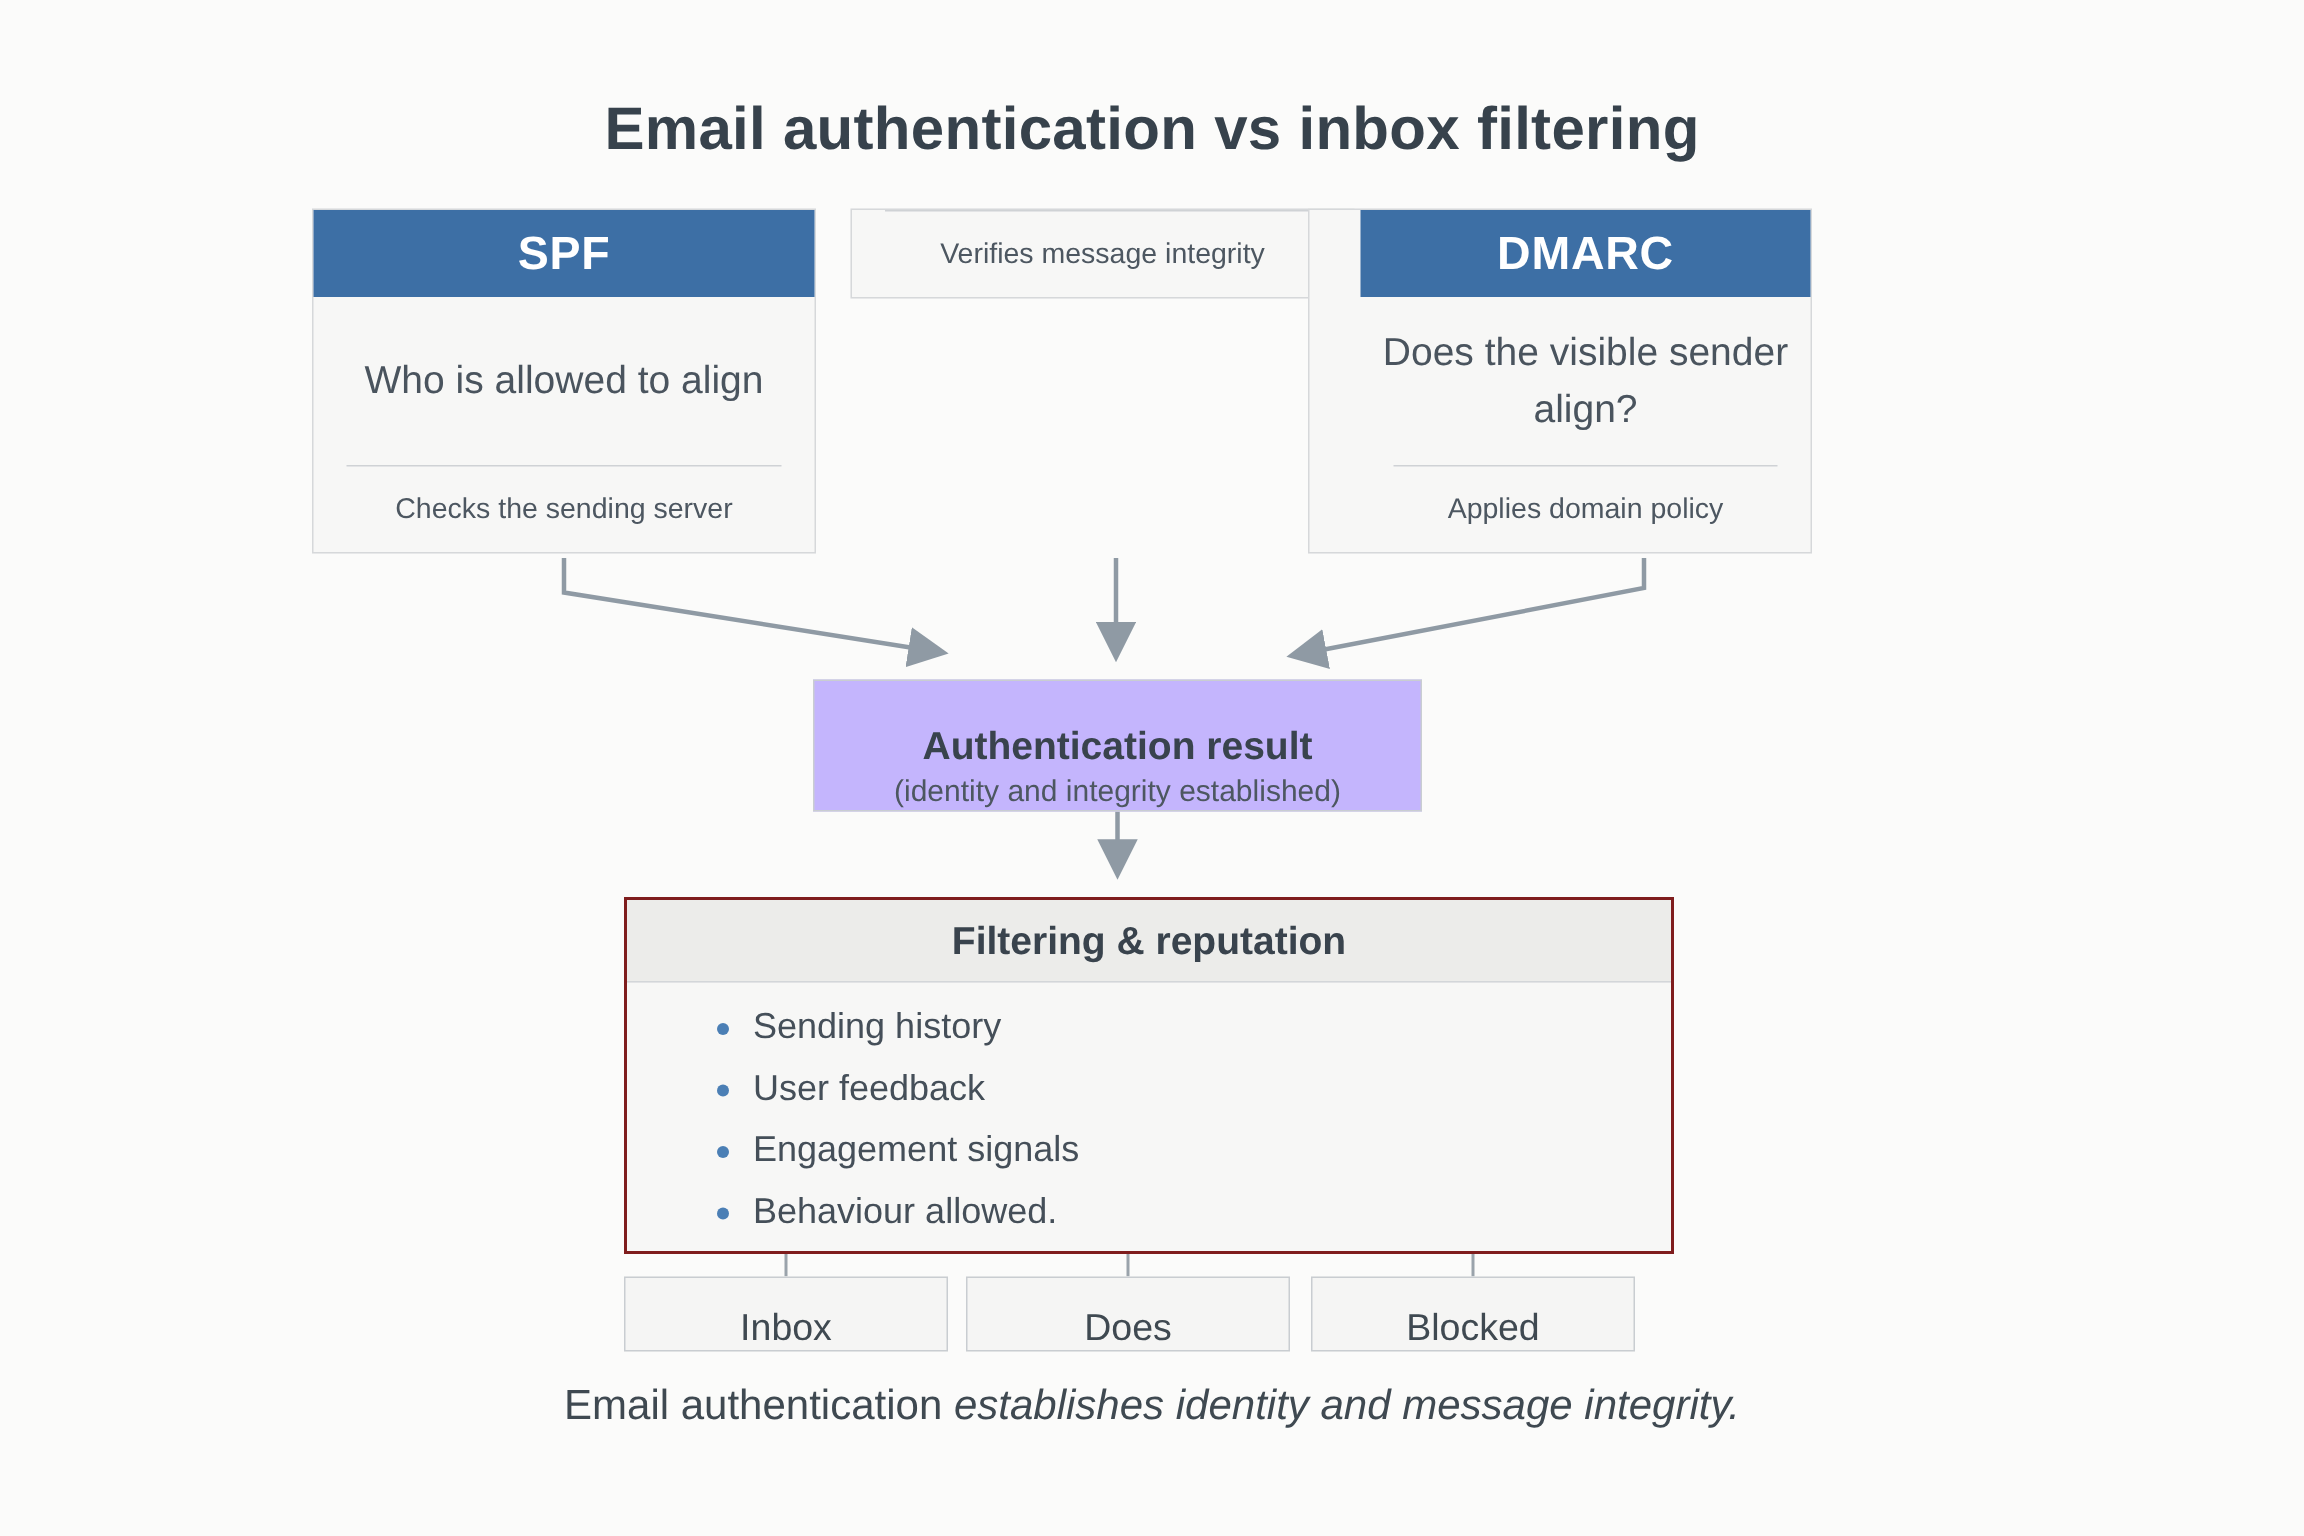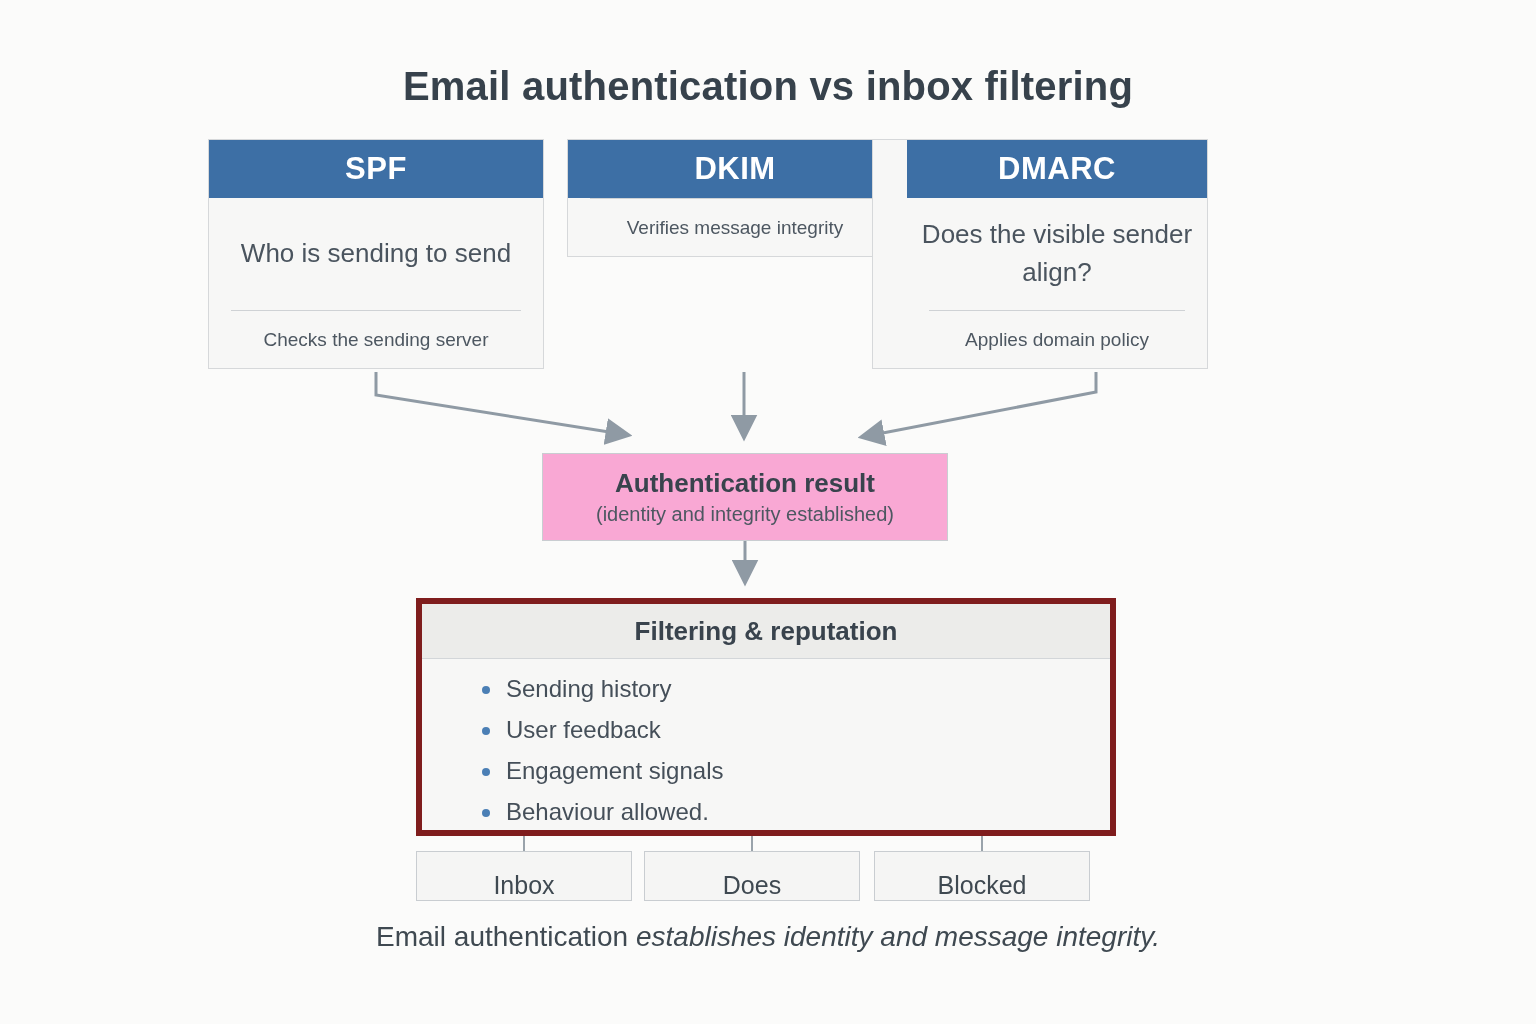--- a/index.html
+++ b/index.html
@@ -87,48 +87,48 @@
   #pillar-dkim  { left: 567px; top: 139px; }
   #pillar-dmarc { left: 872px; top: 139px; padding-left: 34px; }
 
   
   #auth-result {
     position: absolute;
     left: 542px;
     top: 453px;
     width: 406px;
     height: 88px;
-    background: #f9a8d4;
+    background: #c4b5fd;
     border: 1px solid #c9cdd1;
     box-sizing: border-box;
     display: flex;
     flex-direction: column;
     align-items: center;
-    justify-content: center;
+    justify-content: flex-end;
   }
   #auth-result .ar-title {
     font-size: 26px;
     font-weight: bold;
     color: #39434d;
   }
   #auth-result .ar-sub {
     font-size: 20px;
     color: #4d5761;
     margin-top: 4px;
   }
 
   
   #filter-box {
     position: absolute;
     left: 416px;
     top: 598px;
     width: 700px;
     height: 238px;
     background: #f7f7f6;
-    border: 6px solid #7f1d1d;
+    border: 2px solid #7f1d1d;
     box-sizing: border-box;
   }
   #filter-box .fb-head {
     height: 54px;
     background: #ececea;
     border-bottom: 1px solid #d3d6d9;
     display: flex;
     align-items: center;
     justify-content: center;
     font-size: 26px;
@@ -222,27 +222,26 @@
 
     <path d="M745,541 L745,582" stroke="#8f9aa4" stroke-width="3" fill="none" marker-end="url(#ah)"></path>
 
     <path d="M524,836 L524,851" stroke="#9aa3ab" stroke-width="2" fill="none"></path>
     <path d="M752,836 L752,851" stroke="#9aa3ab" stroke-width="2" fill="none"></path>
     <path d="M982,836 L982,851" stroke="#9aa3ab" stroke-width="2" fill="none"></path>
   </svg>
 
   <div class="pillar" id="pillar-spf">
     <div class="pillar-head">SPF</div>
-    <div class="pillar-body">Who is sending to send</div>
+    <div class="pillar-body">Who is allowed to align</div>
     <div class="pillar-rule"></div>
     <div class="pillar-foot">Checks the sending server</div>
   </div>
 
   <div class="pillar" id="pillar-dkim">
-    <div class="pillar-head">DKIM</div>
     <div class="pillar-rule"></div>
     <div class="pillar-foot">Verifies message integrity</div>
   </div>
 
   <div class="pillar" id="pillar-dmarc">
     <div class="pillar-head">DMARC</div>
     <div class="pillar-body">Does the visible sender align?</div>
     <div class="pillar-rule"></div>
     <div class="pillar-foot">Applies domain policy</div>
   </div>

